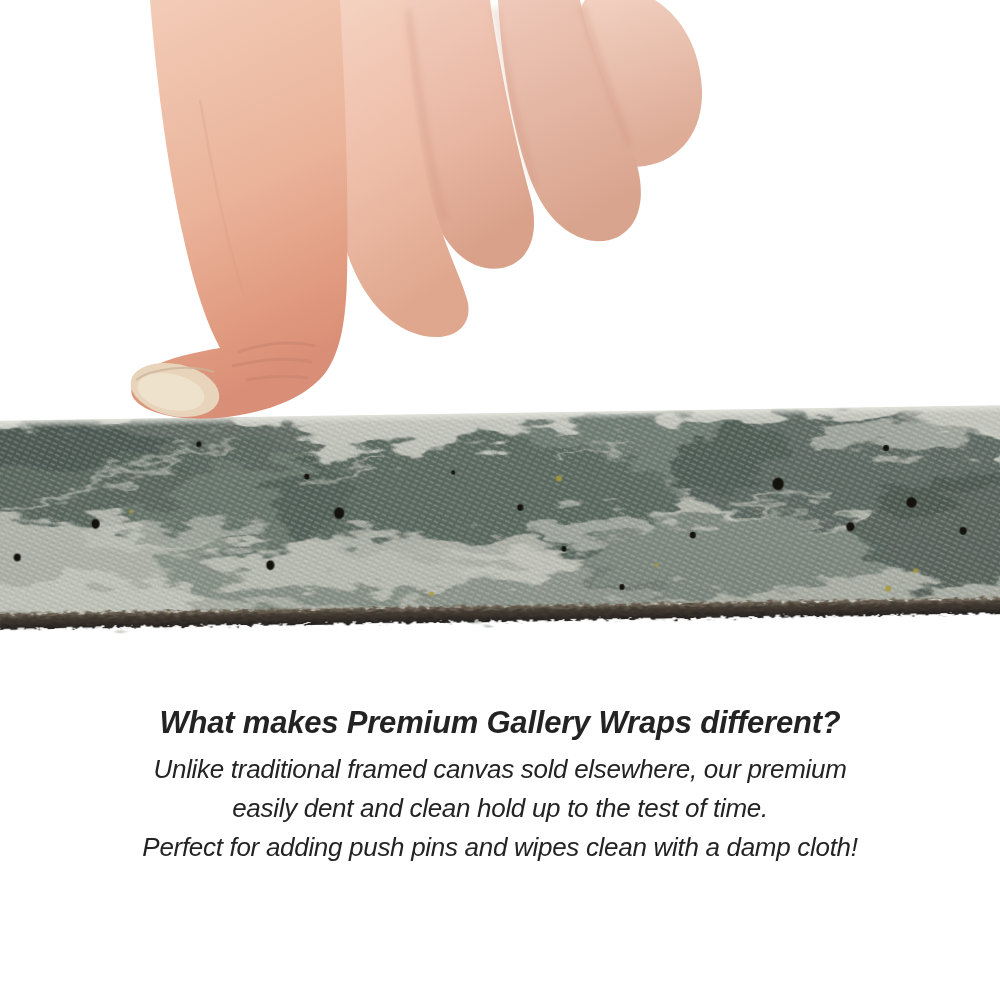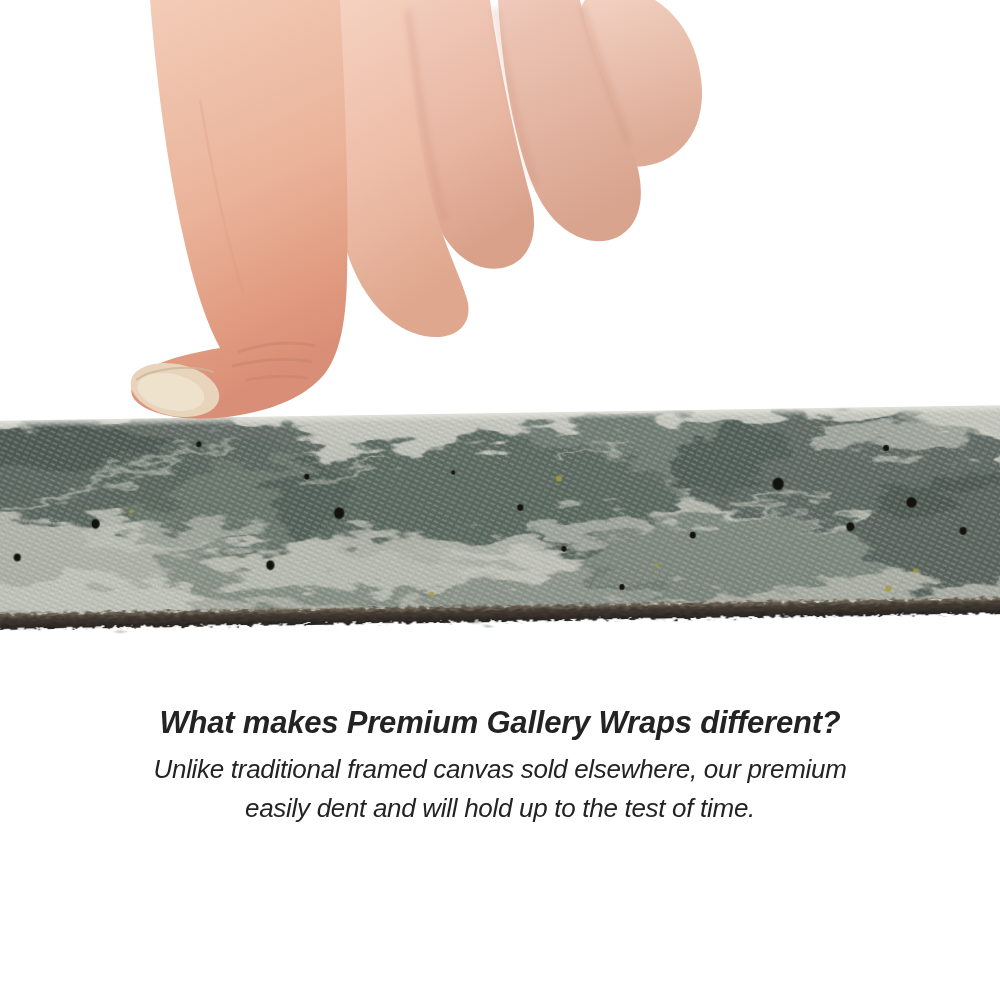--- a/index.html
+++ b/index.html
@@ -204,16 +204,17 @@
         <path d="M 232 366 C 258 360 288 357 312 362"></path>
         <path d="M 246 380 C 268 376 290 375 308 378"></path>
       </g>
       <path d="M 200 100 C 212 170 226 240 244 295" fill="none" stroke="#d6987e" stroke-width="2.5" opacity="0.25"></path>
     </g>
   </svg>
 
   <section class="caption">
     <h1>What makes Premium Gallery Wraps different?</h1>
     <p>Unlike traditional framed canvas sold elsewhere, our premium</p>
-    <p>easily dent and will hold up to the test of time.</p>
+    <p>easily dent and clean hold up to the test of time.</p>
+    <p>Perfect for adding push pins and wipes clean with a damp cloth!</p>
   </section>
 
 </div>
 
 </body></html>

